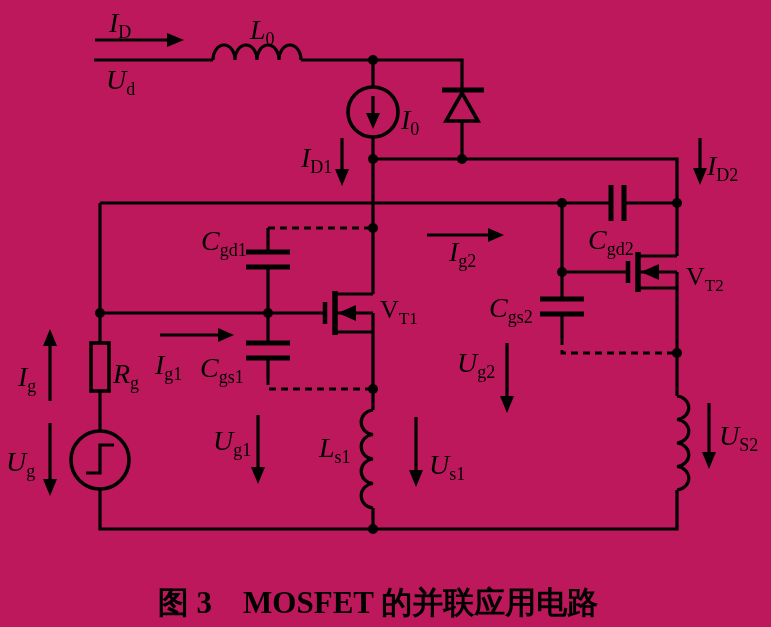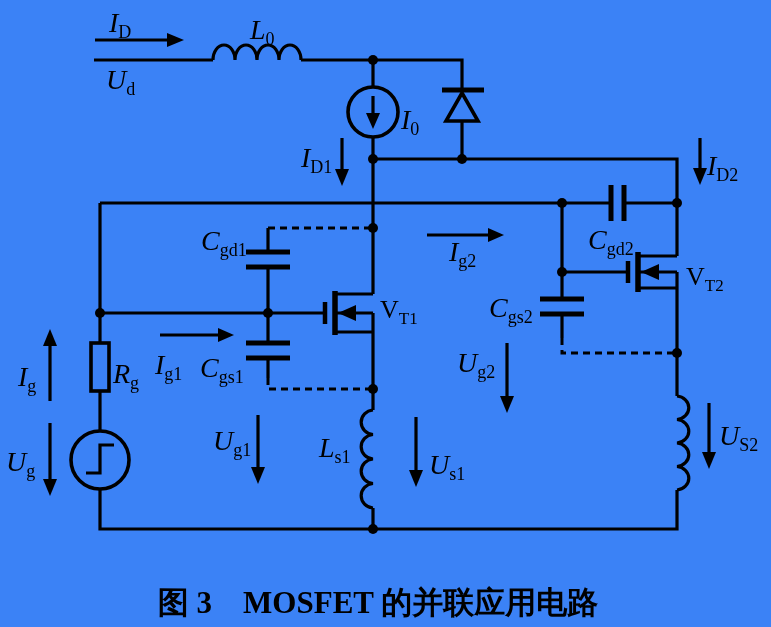--- a/index.html
+++ b/index.html
@@ -1,16 +1,16 @@
 <!DOCTYPE html>
 <html><head>
 <meta charset="utf-8">
 <style>
   html,body{margin:0;padding:0;background:#ffffff;}
-  #screenshot{position:relative;width:771px;height:627px;background:#3b82f6;overflow:hidden;}
+  #screenshot{position:relative;width:771px;height:627px;background:#be185d;overflow:hidden;}
   svg{display:block;}
   .wire{stroke:#000;stroke-width:3.2;fill:none;}
   .dashed{stroke:#000;stroke-width:3;fill:none;stroke-dasharray:7 5;}
   .plate{stroke:#000;stroke-width:5;fill:none;}
   .bar-gate{stroke:#000;stroke-width:4.5;fill:none;}
   .bar-chan{stroke:#000;stroke-width:5.5;fill:none;}
   .outline{stroke:#000;stroke-width:3.6;fill:none;}
   .dot{fill:#000;stroke:none;}
   .head{fill:#000;stroke:none;}
   .lbl{font-family:"Liberation Serif",serif;font-size:28px;font-style:italic;fill:#000;}

